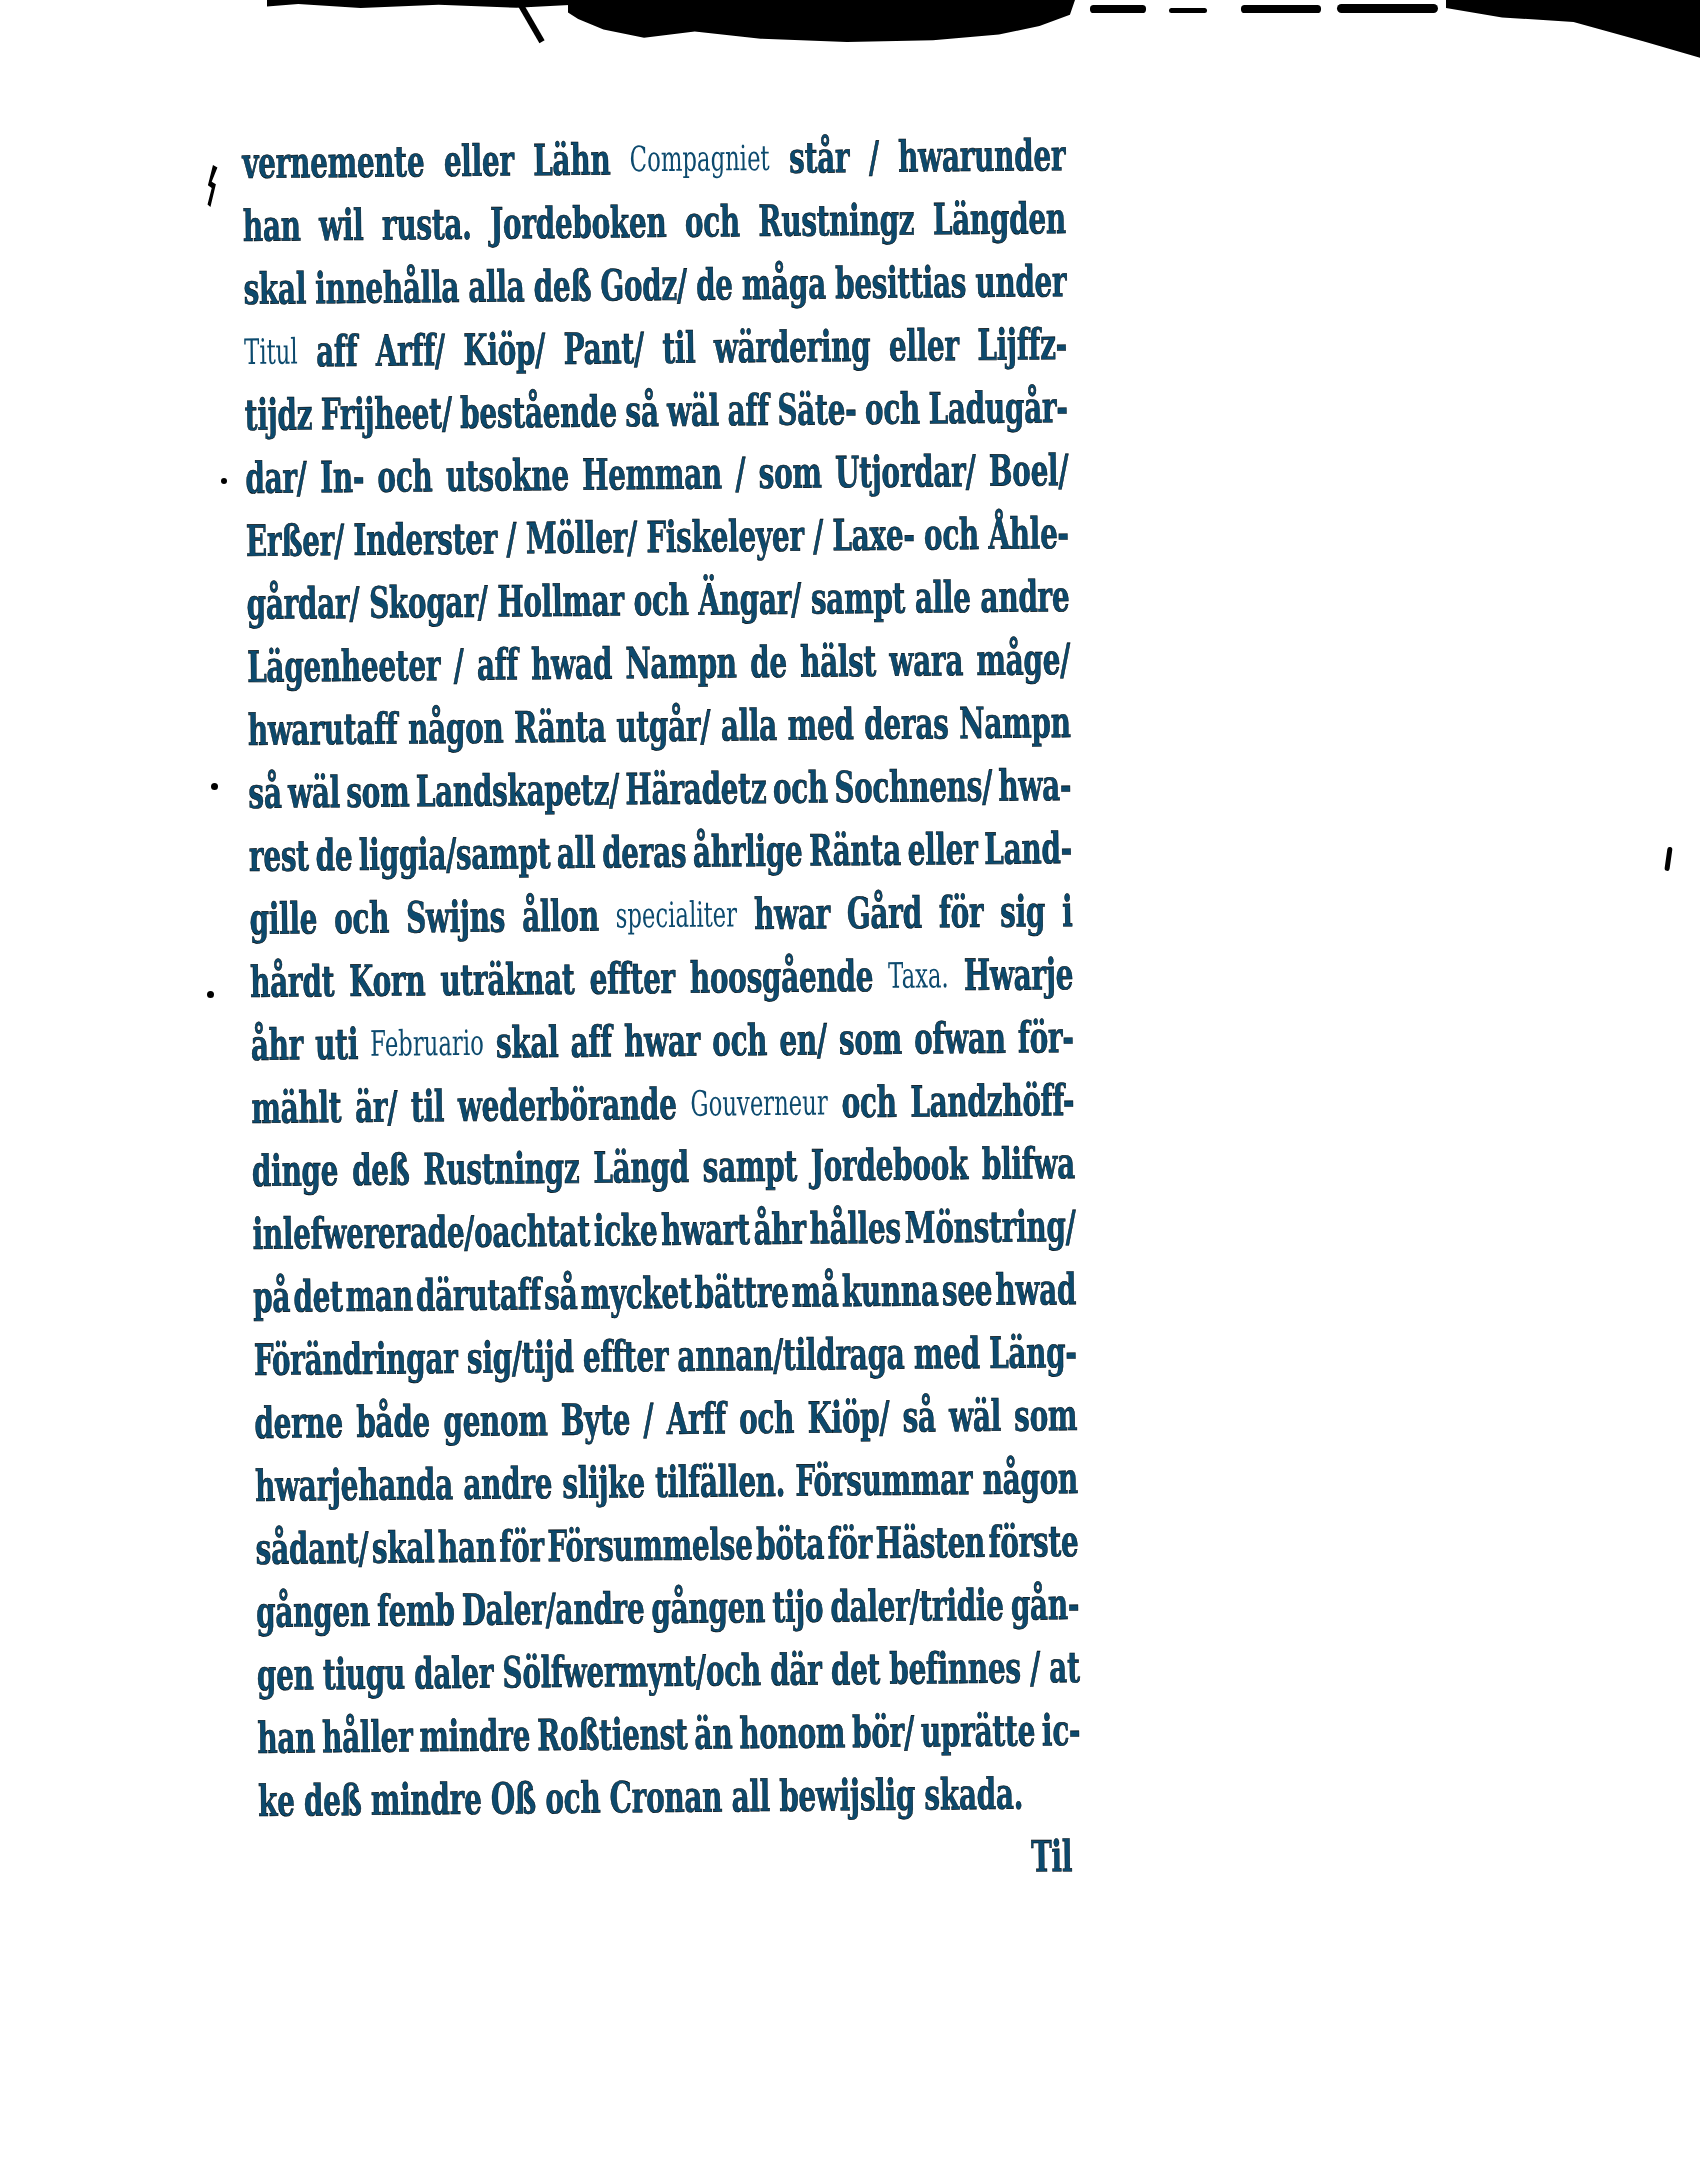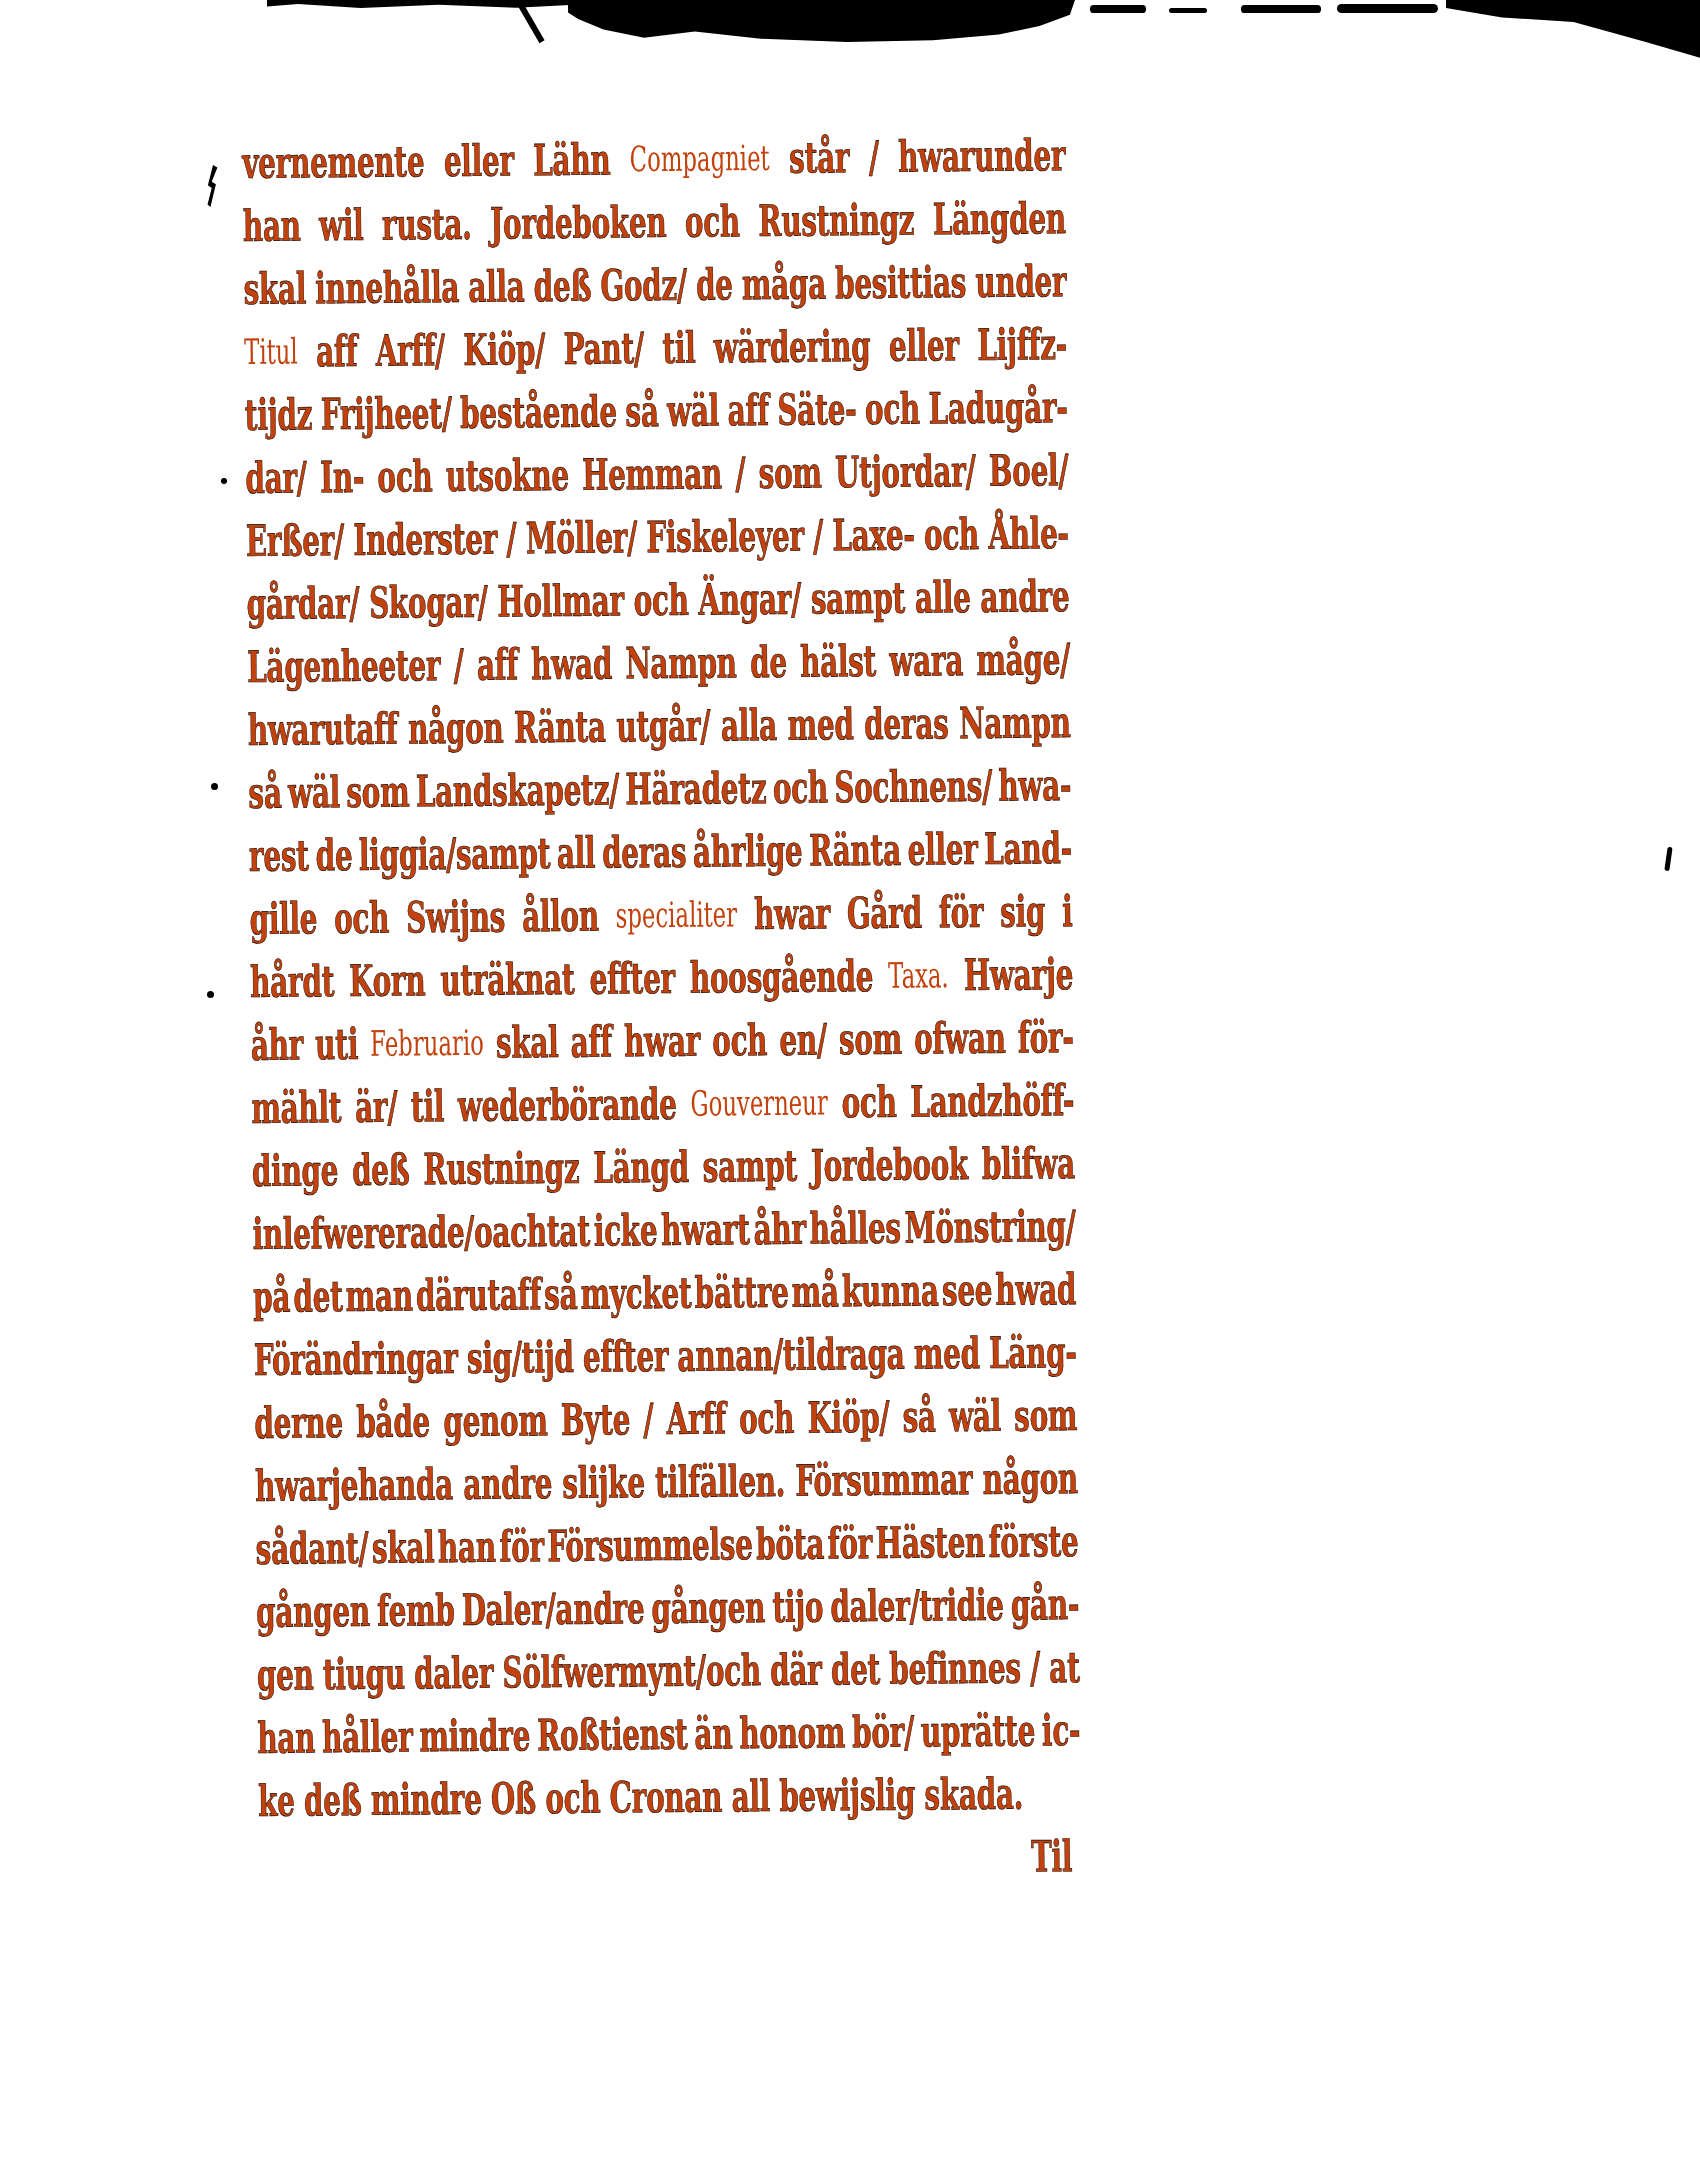--- a/index.html
+++ b/index.html
@@ -4,21 +4,21 @@
 <title>Scanned document page</title>
 <style>
   html, body { margin: 0; padding: 0; background: #ffffff; }
   .page {
     position: relative;
     width: 1701px;
     height: 2171px;
     background: #ffffff;
     overflow: hidden;
     font-family: "DejaVu Serif", serif;
-    color: #c2410c;
+    color: #0c4a6e;
   }
 
   
   .artifact { position: absolute; background: #000; }
   .strip-thin {
     left: 267px; top: 0; width: 312px; height: 8.1px;
     clip-path: polygon(0 0,100% 0,100% 55%,80% 95%,55% 60%,30% 100%,10% 50%,0 80%);
   }
   .diag {
     left: 512px; top: -5.4px; width: 6.3px; height: 54px;

